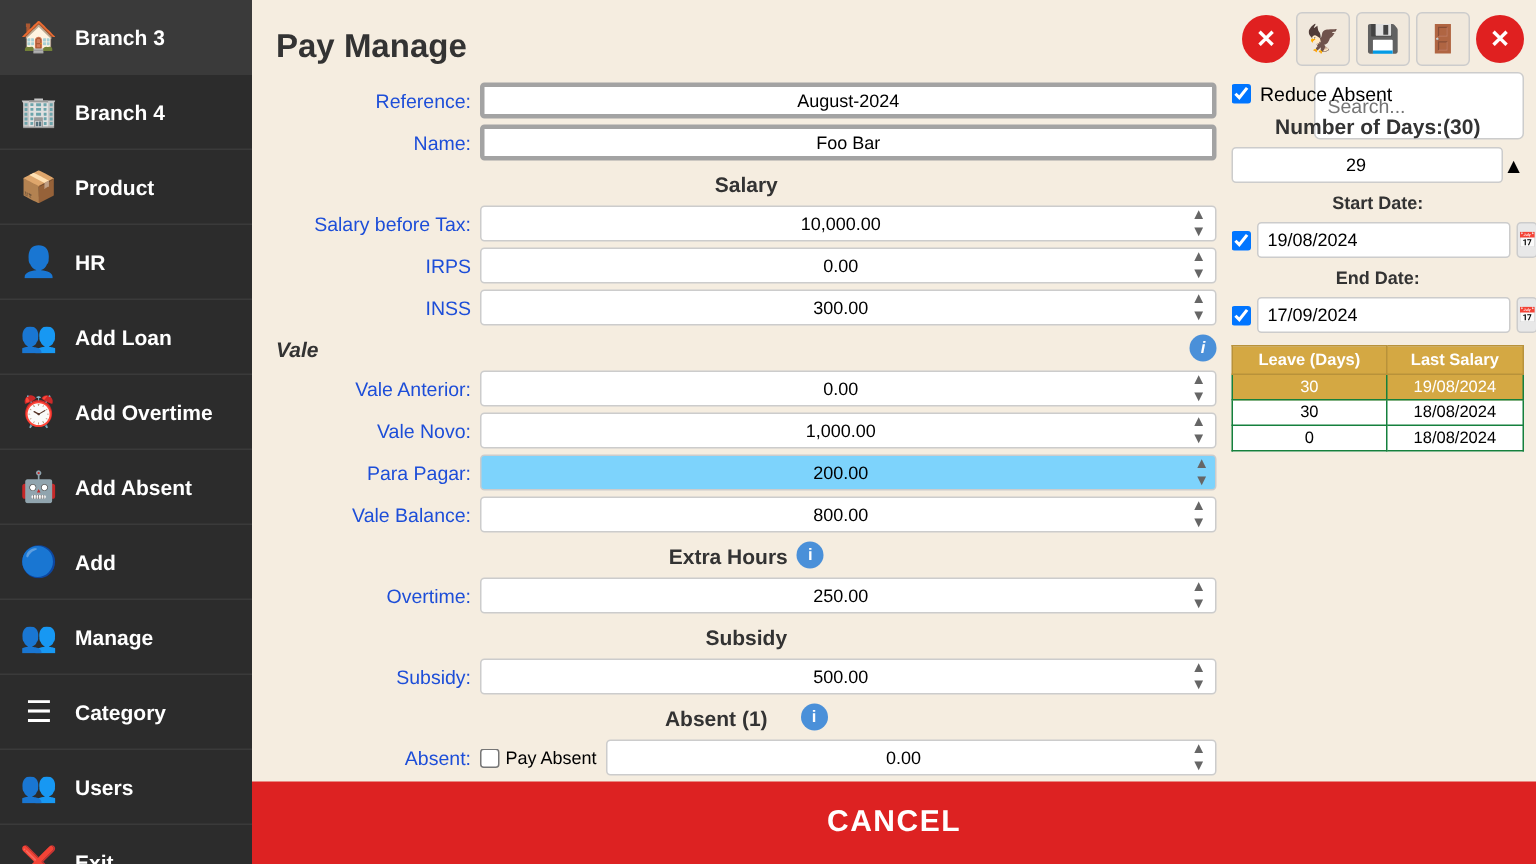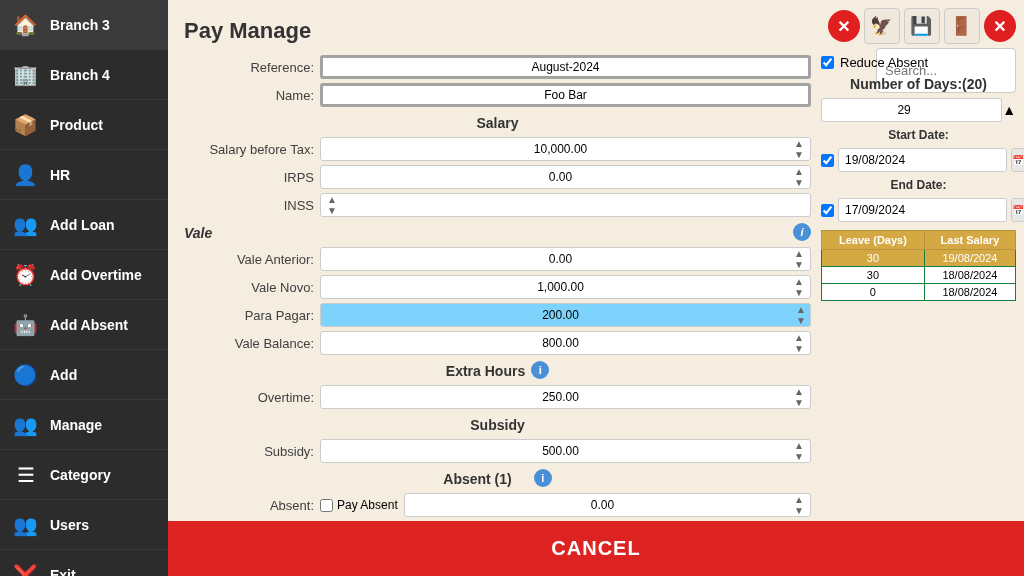--- a/index.html
+++ b/index.html
@@ -122,21 +122,21 @@
 
     .form-row {
       display: flex;
       align-items: center;
       gap: 6px;
     }
     .form-label {
       width: 130px;
       text-align: right;
       font-size: 13px;
-      color: #404040;
+      color: #1d4ed8;
       flex-shrink: 0;
     }
     .form-input {
       flex: 1;
       height: 24px;
       border: 3px solid #a3a3a3;
       border-radius: 3px;
       padding: 2px 6px;
       font-size: 12px;
       background: white;
@@ -413,20 +413,21 @@
           <span class="spin-btn">
               <span>▲</span>
               <span>▼</span>
             </span>
         </div>
       </div>
 
       <div class="form-row">
         <span class="form-label">INSS</span>
         <div class="form-input-spin">
+          <span class="spin-val">300.00</span>
           <span class="spin-btn">
               <span>▲</span>
               <span>▼</span>
             </span>
         </div>
       </div>
 
       <div style="display:flex;align-items:center;gap:6px;justify-content:space-between;font-style:italic;">
         <div class="section-header">Vale</div>
         <div class="info-icon">i</div>
@@ -540,21 +541,21 @@
 
     </div>
 
     <div class="form-right">
 
       <div class="reduce-absent-row">
         <input type="checkbox" checked="" style="">
         <span>Reduce Absent</span>
       </div>
 
-      <div class="days-label">Number of Days:(20)</div>
+      <div class="days-label">Number of Days:(30)</div>
       <div class="days-input-row">
         <input class="days-input" type="number" value="29" style="">
         <span style="cursor:pointer;font-size:14px;">▲</span>
       </div>
 
       <div class="date-label">Start Date:</div>
       <div class="date-row">
         <input type="checkbox" checked="" style="">
         <input class="date-input" type="text" value="19/08/2024" style="">
         <div class="date-btn">📅</div>

